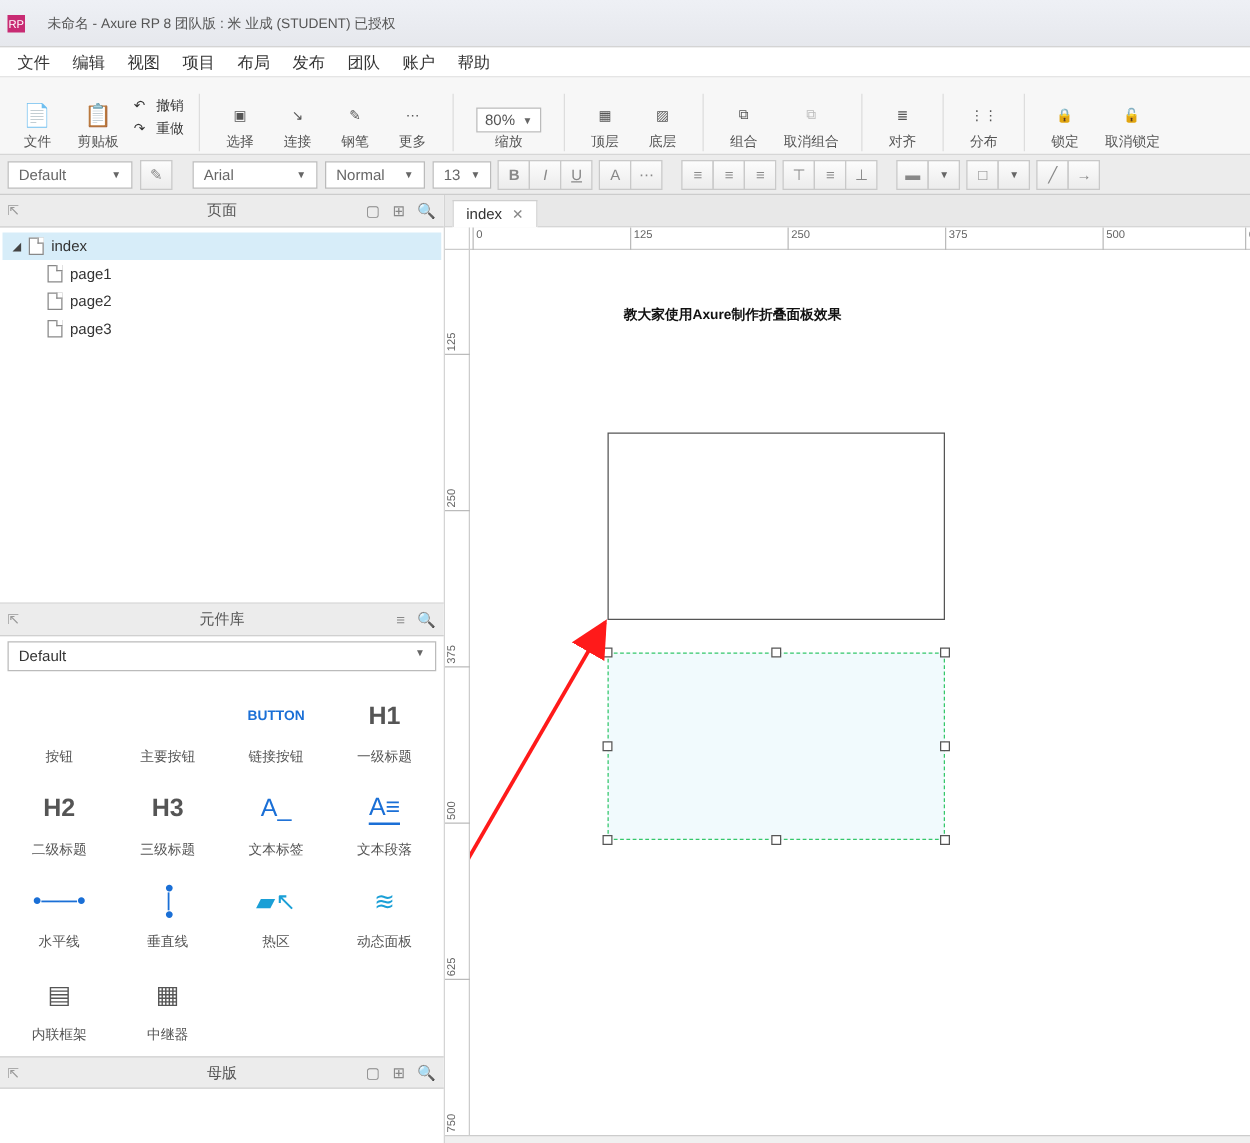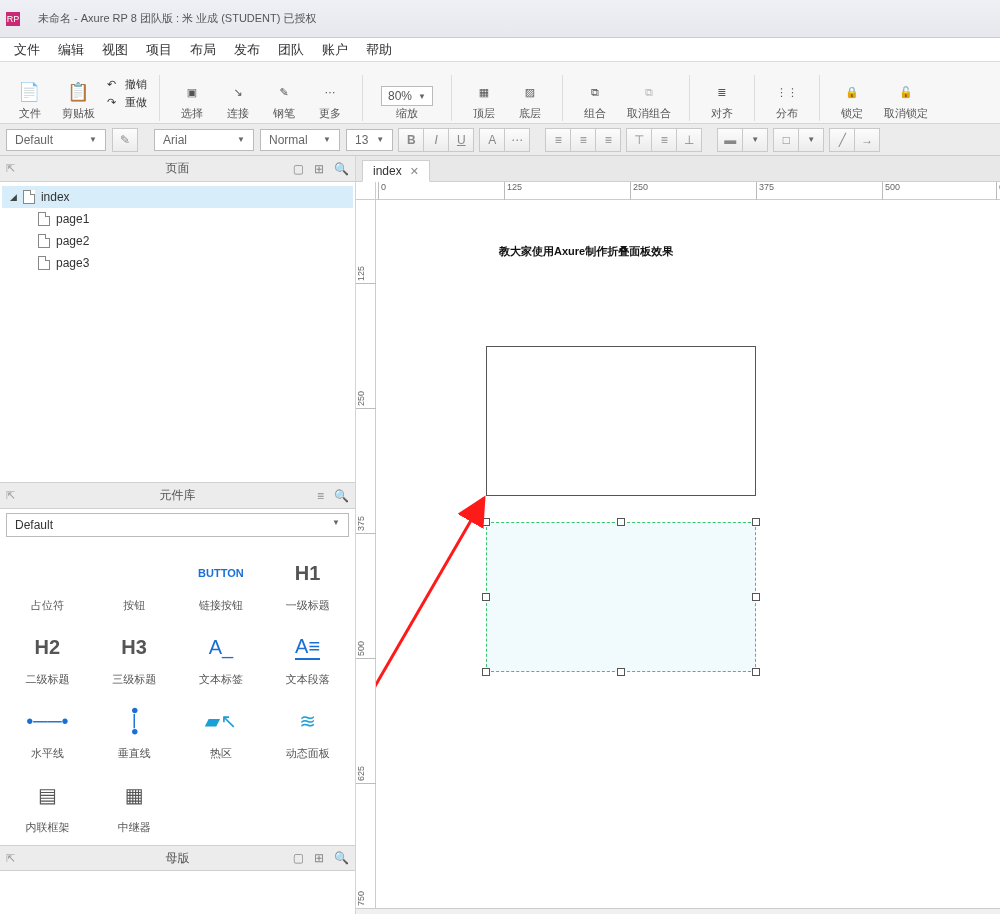--- a/index.html
+++ b/index.html
@@ -278,25 +278,25 @@
           <span>🔍</span>
         </span>
       </div>
       <div class="lib-combo">
         <span>Default</span>
           <span class="caret">▼</span>
       </div>
       <div class="widget-grid">
         <div class="wcell">
             <div class="wicon"></div>
-            <span>占位符</span>
+            <span>按钮</span>
           </div>
         <div class="wcell">
             <div class="wicon"></div>
-            <span>按钮</span>
+            <span>主要按钮</span>
           </div>
 
         <div class="wcell">
             <div class="wicon" style="font-size:11px;color:#1a6fd6;font-weight:bold;">BUTTON</div>
             <span>链接按钮</span>
           </div>
         <div class="wcell">
             <div class="wicon" style="font-weight:bold;">H1</div>
             <span>一级标题</span>
           </div>

